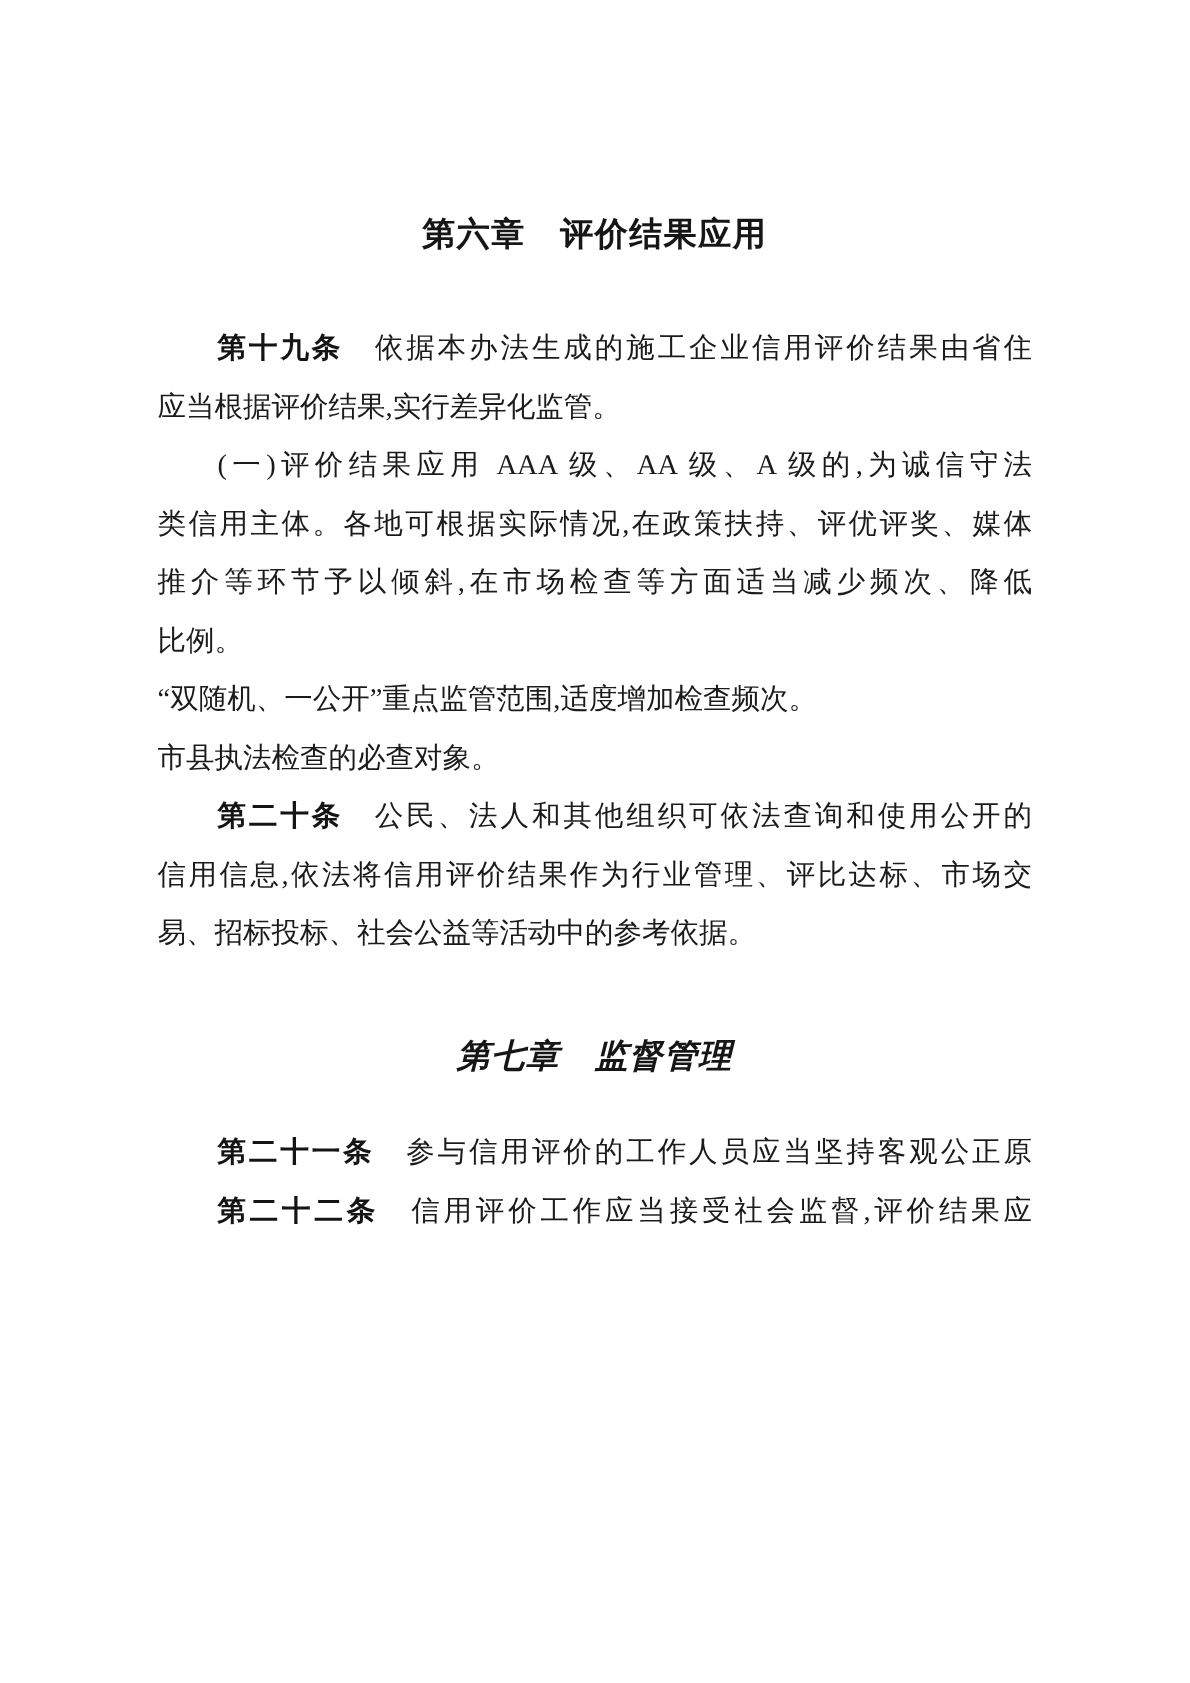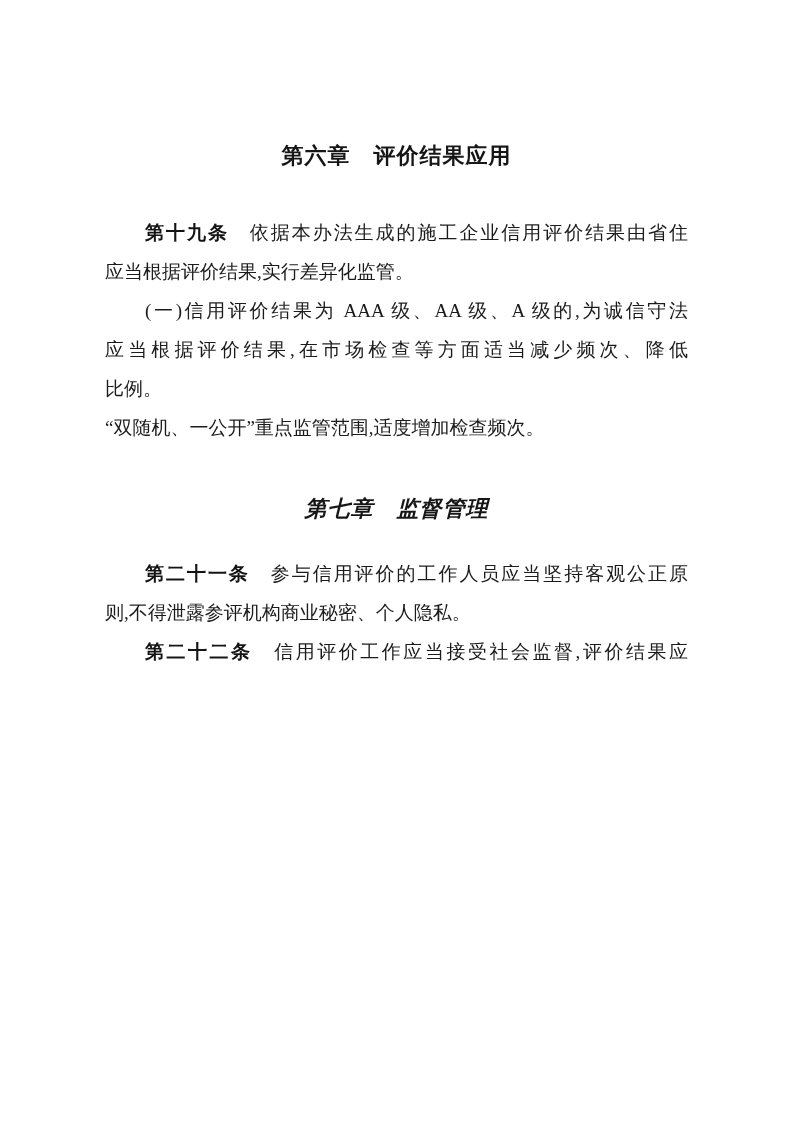--- a/index.html
+++ b/index.html
@@ -61,38 +61,44 @@
   <div class="content">
 
     <div class="chapter ch6">第六章　评价结果应用</div>
 
     <div class="para first-para">
       <div class="line indent"><span class="num">第十九条</span><span>　依据本办法生成的施工企业信用评价结果由省住</span></div>
       <div class="line lastline">应当根据评价结果,实行差异化监管。</div>
     </div>
 
     <div class="para">
-      <div class="line indent">(一)信用评价结果为 AAA 级、AA 级、A 级的,为诚信守法</div>
-      <div class="line">应当根据评价结果,在市场检查等方面适当减少频次、降低</div>
+      <div class="line indent">(一)评价结果应用 AAA 级、AA 级、A 级的,为诚信守法</div>
+      <div class="line">类信用主体。各地可根据实际情况,在政策扶持、评优评奖、媒体</div>
+      <div class="line">推介等环节予以倾斜,在市场检查等方面适当减少频次、降低</div>
       <div class="line lastline">比例。</div>
     </div>
 
     <div class="para">
       <div class="line lastline">“双随机、一公开”重点监管范围,适度增加检查频次。</div>
     </div>
 
     <div class="para">
+      <div class="line lastline">市县执法检查的必查对象。</div>
     </div>
 
+    <div class="para">
+      <div class="line indent"><span class="num">第二十条</span><span>　公民、法人和其他组织可依法查询和使用公开的</span></div>
+      <div class="line">信用信息,依法将信用评价结果作为行业管理、评比达标、市场交</div>
+      <div class="line lastline">易、招标投标、社会公益等活动中的参考依据。</div>
+    </div>
 
     <div class="chapter ch7">第七章　监督管理</div>
 
     <div class="para after-heading">
       <div class="line indent"><span class="num">第二十一条</span><span>　参与信用评价的工作人员应当坚持客观公正原</span></div>
-      <div class="line lastline">则,不得泄露参评机构商业秘密、个人隐私。</div>
     </div>
 
     <div class="para">
       <div class="line indent"><span class="num">第二十二条</span><span>　信用评价工作应当接受社会监督,评价结果应</span></div>
     </div>
 
   </div>
 </div>
 
 </body></html>

